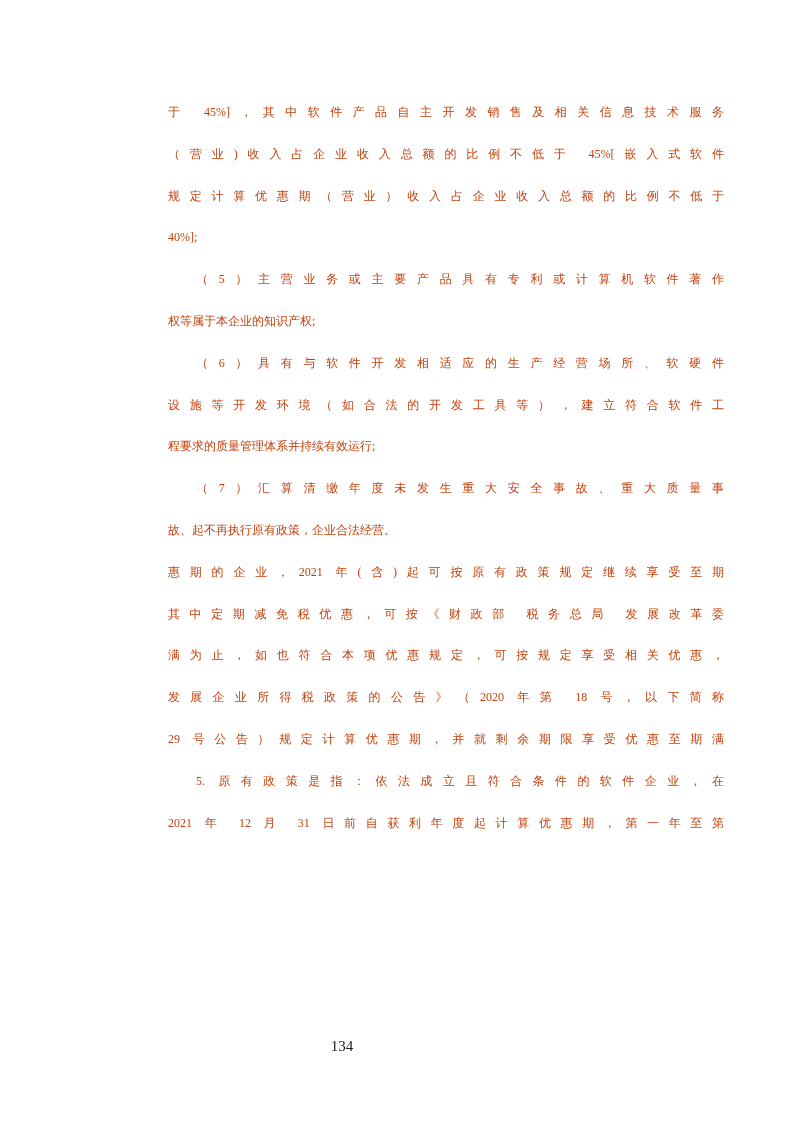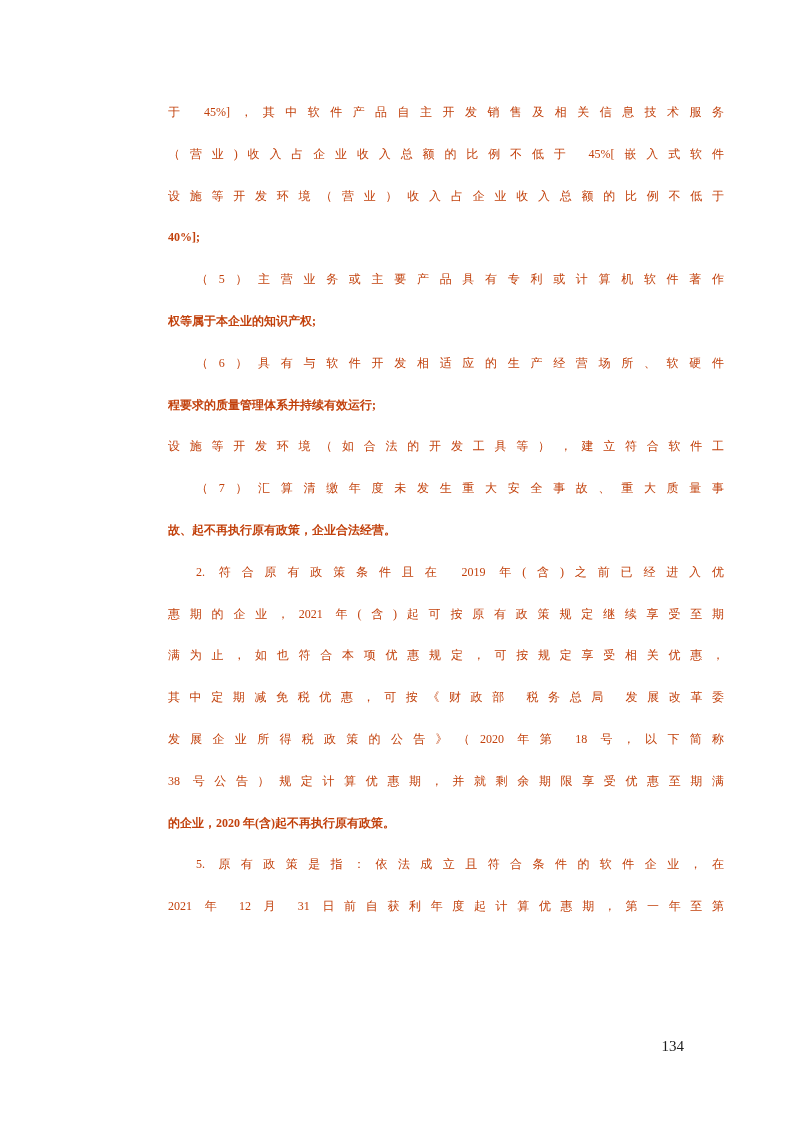--- a/index.html
+++ b/index.html
@@ -33,53 +33,50 @@
     text-justify: inter-character;
     overflow: hidden;
   }
   .line.para-start {
     text-indent: 28px;
     font-family: Liberation Serif, serif;
   }
   .line.para-end {
     text-align: left;
     text-align-last: left;
-    font-weight: bold;
   }
   .page-footer {
     position: absolute;
     top: 1038px;
     left: 0;
     width: 684px;
-    text-align: right;
+    text-align: center;
     font-size: 15px;
     color: #1c1c1c;
   }
 </style>
 </head>
 <body>
 
 <div class="page">
   <div class="text-block">
     <div class="line">于 45%]，其中软件产品自主开发销售及相关信息技术服务</div>
     <div class="line">（营业)收入占企业收入总额的比例不低于 45%[嵌入式软件</div>
-    <div class="line">设施等开发环境（营业）收入占企业收入总额的比例不低于</div>
+    <div class="line">规定计算优惠期（营业）收入占企业收入总额的比例不低于</div>
     <div class="line para-end">40%];</div>
     <div class="line para-start">（5）主营业务或主要产品具有专利或计算机软件著作</div>
     <div class="line para-end">权等属于本企业的知识产权;</div>
     <div class="line para-start">（6）具有与软件开发相适应的生产经营场所、软硬件</div>
+    <div class="line">设施等开发环境（如合法的开发工具等），建立符合软件工</div>
     <div class="line para-end">程要求的质量管理体系并持续有效运行;</div>
-    <div class="line">设施等开发环境（如合法的开发工具等），建立符合软件工</div>
     <div class="line para-start">（7）汇算清缴年度未发生重大安全事故、重大质量事</div>
     <div class="line para-end">故、起不再执行原有政策，企业合法经营。</div>
-    <div class="line para-start">2. 符合原有政策条件且在 2019 年(含)之前已经进入优</div>
     <div class="line">惠期的企业，2021 年(含)起可按原有政策规定继续享受至期</div>
+    <div class="line">其中定期减免税优惠，可按《财政部 税务总局 发展改革委</div>
     <div class="line">满为止，如也符合本项优惠规定，可按规定享受相关优惠，</div>
-    <div class="line">其中定期减免税优惠，可按《财政部 税务总局 发展改革委</div>
     <div class="line">发展企业所得税政策的公告》（2020 年第 18 号，以下简称</div>
-    <div class="line">38 号公告）规定计算优惠期，并就剩余期限享受优惠至期满</div>
-    <div class="line para-end">的企业，2020 年(含)起不再执行原有政策。</div>
+    <div class="line">29 号公告）规定计算优惠期，并就剩余期限享受优惠至期满</div>
     <div class="line para-start">5. 原有政策是指：依法成立且符合条件的软件企业，在</div>
     <div class="line">2021 年 12 月 31 日前自获利年度起计算优惠期，第一年至第</div>
   </div>
 
   <div class="page-footer">134</div>
 </div>
 
 </body></html>

